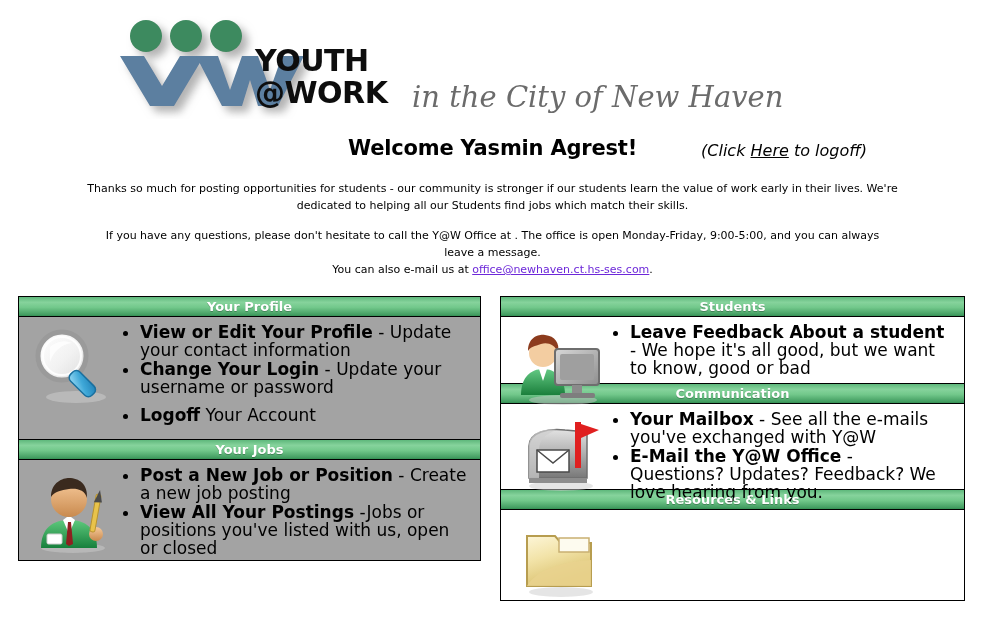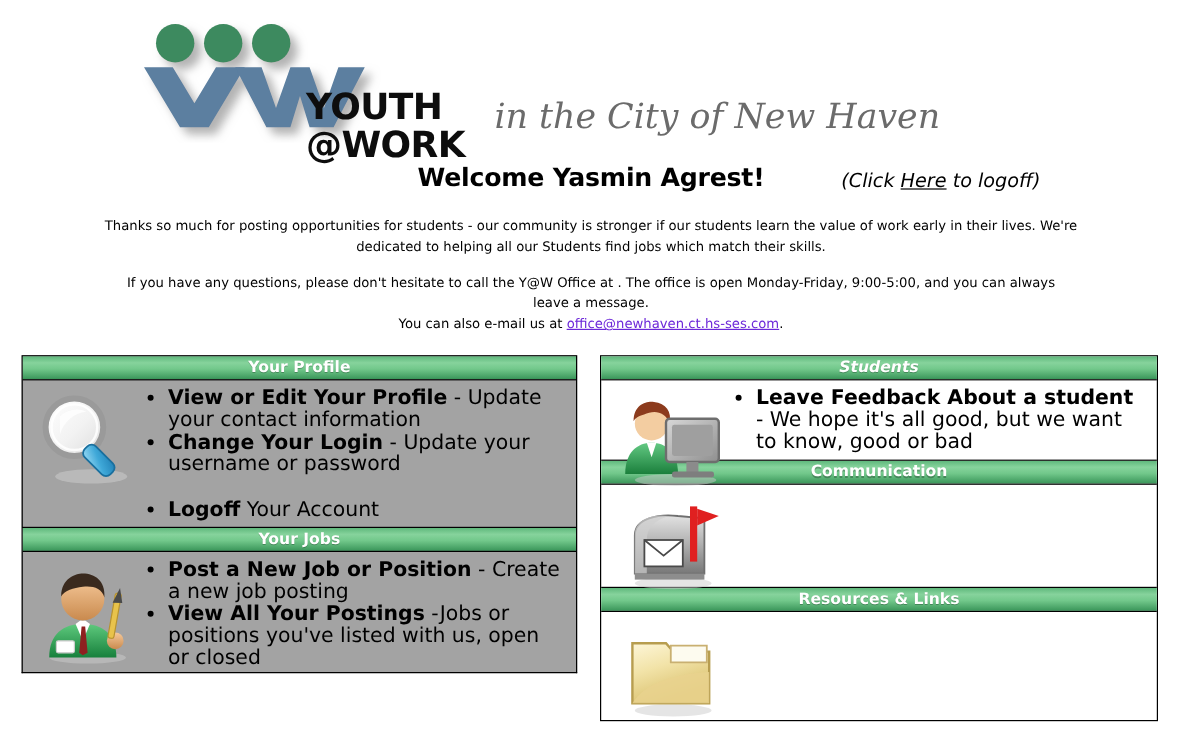--- a/index.html
+++ b/index.html
@@ -32,21 +32,20 @@
   .wordmark {
     position: absolute;
     left: 255px;
     top: 46px;
     font-family: "DejaVu Sans", sans-serif;
     font-weight: bold;
     font-size: 30px;
     line-height: 30px;
     letter-spacing: -0.5px;
     color: #0d0d0d;
-    margin-top: 29px;
   }
   .wordmark .l2 { display: block; margin-top: 2px; }
   .tagline {
     position: absolute;
     left: 412px;
     top: 80px;
     font-family: "DejaVu Serif", serif;
     font-style: italic;
     font-size: 29px;
     color: #6b6b6b;
@@ -145,21 +144,21 @@
     background: linear-gradient(to bottom,
                 #5fb87c 0%,
                 #86d39c 28%,
                 #72c88b 55%,
                 #3f9a5e 96%,
                 #2f8a4e 100%);
     border-bottom: 1px solid #000000;
     text-shadow: 0 1px 0 rgba(0,0,0,0.25);
   }
   .col-right .bar { border-top: 1px solid #000000; }
-  .col-right .bar.first { border-top: none; font-style: italic; }
+  .col-right .bar.first { border-top: none; }
 
   .body-row {
     display: flex;
     align-items: flex-start;
     padding: 6px 8px 8px 8px;
   }
   .icon-cell {
     width: 96px;
     min-width: 96px;
     display: flex;
@@ -178,21 +177,21 @@
   ul.items {
     margin: 0;
     padding: 0 0 0 17px;
     list-style: disc;
   }
   ul.items li {
     font-size: 17px;
     line-height: 18px;
     margin-bottom: 1px;
   }
-  ul.items li.spaced { margin-top: 20px; }
+  ul.items li.spaced { margin-top: 10px; }
   ul.items li b { font-weight: bold; }
 
   
   .panel-profile .body-row { height: 122px; box-sizing: border-box; }
   .panel-jobs .body-row { height: 100px; box-sizing: border-box; }
   .sec-students .body-row { height: 66px; box-sizing: border-box; }
   .sec-comm .body-row { height: 85px; box-sizing: border-box; }
   .sec-res .body-row { height: 90px; box-sizing: border-box; }
 </style>
 </head>
@@ -359,20 +358,26 @@
           <ellipse cx="46" cy="70" rx="32" ry="5" fill="#cccccc" opacity="0.5"></ellipse>
           <path d="M14 30 C14 16 34 12 50 14 L72 16 C72 30 72 46 72 62 L14 62 Z" fill="url(#boxG)" stroke="#6f6f6f" stroke-width="1.5"></path>
           <path d="M14 30 C14 16 30 12 42 14 C30 18 24 24 24 34 L24 62 L14 62 Z" fill="#cfcfcf" opacity="0.7"></path>
           <rect x="14" y="62" width="58" height="5" fill="#8d8d8d"></rect>
           <rect x="60" y="6" width="6" height="46" fill="#e02020"></rect>
           <path d="M66 8 L84 14 L66 22 Z" fill="#e02020"></path>
           <rect x="22" y="34" width="32" height="22" fill="#ffffff" stroke="#4a4a4a" stroke-width="1.5"></rect>
           <path d="M22 34 L38 47 L54 34" fill="none" stroke="#4a4a4a" stroke-width="1.5"></path>
         </svg>
       </div>
+      <div class="list-cell">
+        <ul class="items">
+          <li><b>Your Mailbox</b><span> - See all the e-mails you've exchanged with Y@W</span></li>
+          <li><b>E-Mail the Y@W Office</b><span> - Questions? Updates? Feedback? We love hearing from you.</span></li>
+        </ul>
+      </div>
     </div>
   </div>
 
   <div class="sec-res">
     <div class="bar">Resources &amp; Links</div>
     <div class="body-row">
       <div class="icon-cell">
         <svg width="92" height="76" viewBox="0 0 92 76">
           <defs>
             <linearGradient id="folderG" x1="0" y1="0" x2="0.4" y2="1">

